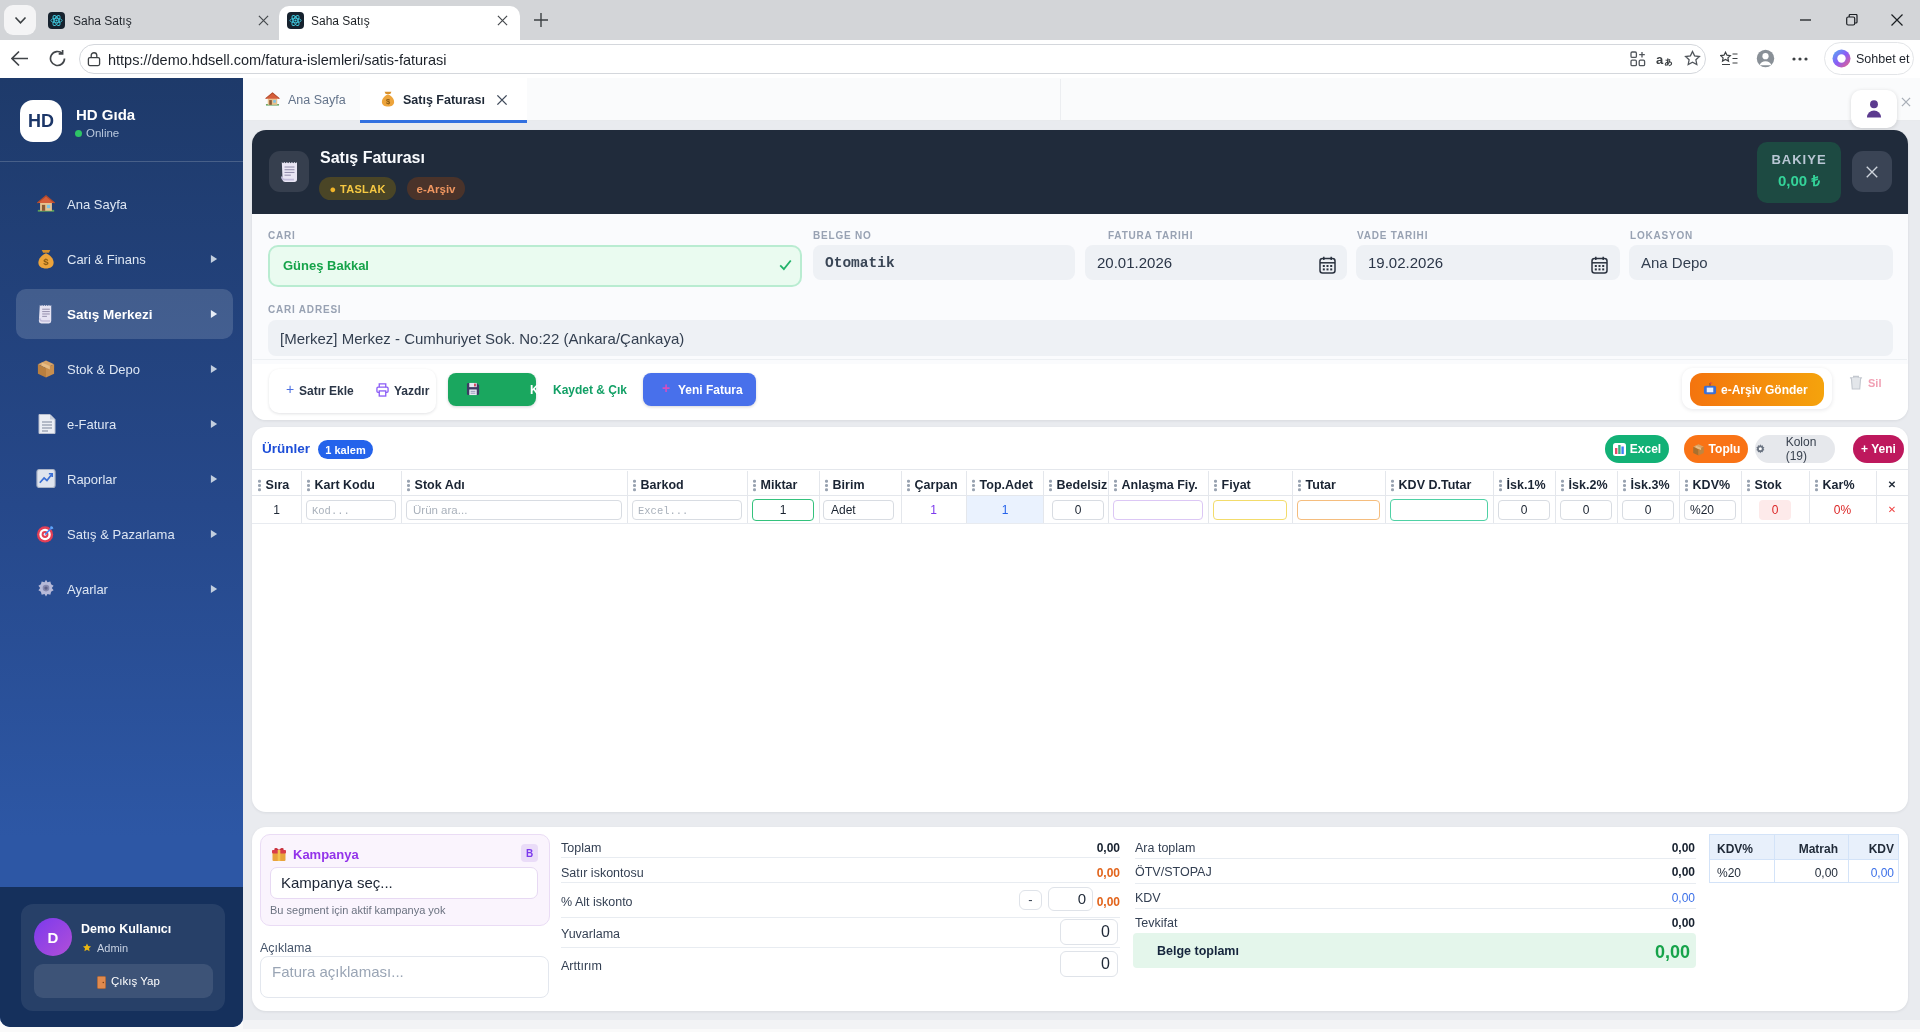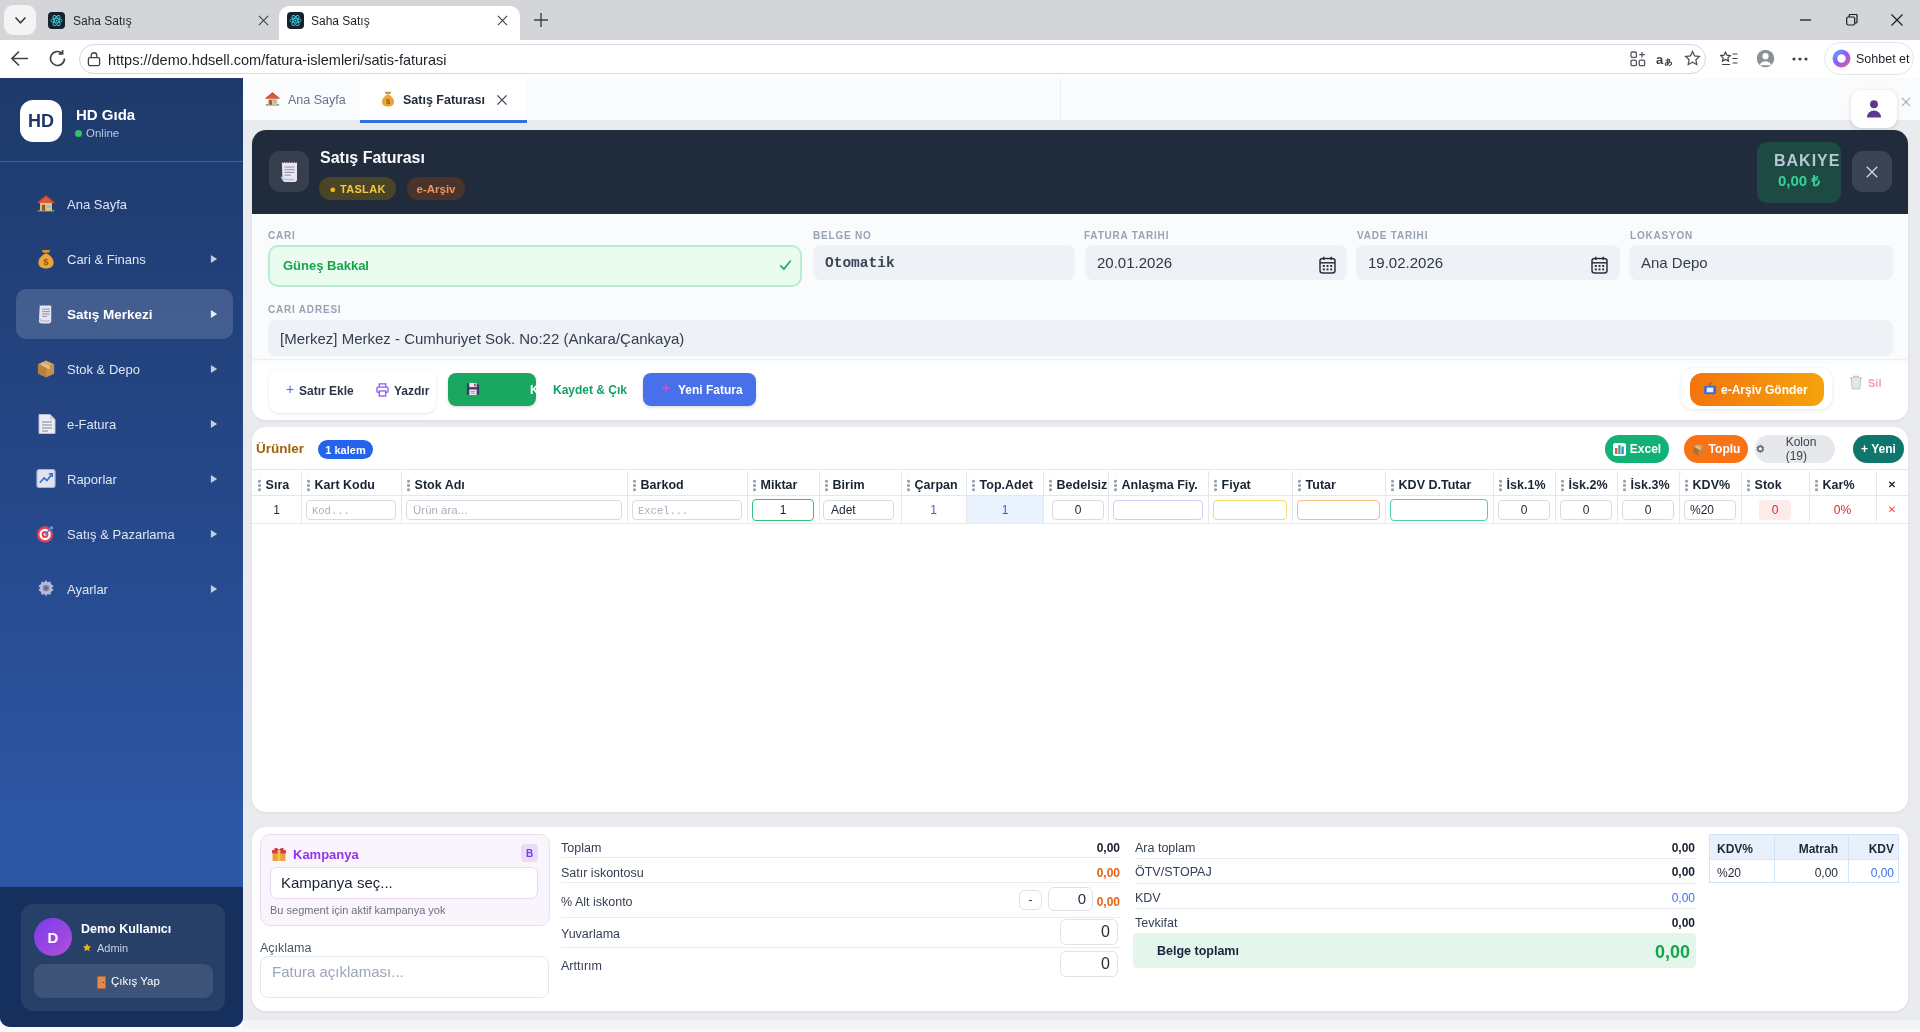--- a/index.html
+++ b/index.html
@@ -265,29 +265,29 @@
   </svg>
 <div class="abs" style="left:320px;top:149px;font-size:16px;font-weight:bold;color:#fafcff;">Satış Faturası</div>
 <div class="abs" style="left:319px;top:177px;width:77px;height:23px;background:#4a4526;border-radius:12px;display:flex;align-items:center;justify-content:center;">
     <span style="color:#f0b429;font-size:11px;margin-right:4px;line-height:0;">●</span>
     <span style="color:#f5c842;font-size:11px;font-weight:bold;letter-spacing:.3px;">TASLAK</span>
   </div>
 <div class="abs" style="left:407px;top:177px;width:58px;height:23px;background:#4a332a;border-radius:12px;display:flex;align-items:center;justify-content:center;">
     <span style="color:#ef9660;font-size:11.5px;font-weight:bold;">e-Arşiv</span>
   </div>
 <div class="abs" style="left:1757px;top:142px;width:84px;height:61px;background:#1d4a42;border-radius:10px;"></div>
-<div class="abs" style="left:1757px;top:152px;width:84px;font-size:16px;font-weight:bold;color:#b9c6d4;letter-spacing:1px;margin-left:17px;">BAKIYE</div>
+<div class="abs" style="left:1757px;top:152px;width:84px;text-align:center;font-size:13px;font-weight:bold;color:#b9c6d4;letter-spacing:1px;">BAKIYE</div>
 <div class="abs" style="left:1757px;top:170px;width:84px;text-align:center;font-size:15px;font-weight:bold;color:#34d399;">0,00 ₺</div>
 <div class="abs" style="left:1852px;top:151px;width:40px;height:41px;background:#3a4455;border-radius:11px;"></div>
 <svg class="abs" style="left:1865px;top:165px;" width="14" height="14" viewBox="0 0 16 16">
     <path d="M2 2 L14 14 M14 2 L2 14" stroke="#cfd5dd" stroke-width="1.6"></path>
   </svg>
 <div class="lbl" style="left:268px;top:230px;">CARI</div>
 <div class="lbl" style="left:813px;top:230px;">BELGE NO</div>
-<div class="lbl" style="left:1044px;top:230px;padding-left:40px;">FATURA TARIHI</div>
+<div class="lbl" style="left:1068px;top:230px;padding-left:40px;">FATURA TARIHI</div>
 <div class="lbl" style="left:1357px;top:230px;">VADE TARIHI</div>
 <div class="lbl" style="left:1630px;top:230px;">LOKASYON</div>
 <div class="abs" style="left:268px;top:245px;width:534px;height:42px;background:#eafbf0;border:2px solid #b9ecd1;border-radius:10px;"></div>
 <div class="abs" style="left:283px;top:258px;font-size:13px;font-weight:bold;color:#16a34a;">Güneş Bakkal</div>
 <svg class="abs" style="left:779px;top:259px;" width="13" height="12" viewBox="0 0 16 14">
     <path d="M1.5 7.5 L6 12 L14.5 1.5" stroke="#22b36b" stroke-width="2.2" fill="none"></path>
   </svg>
 <div class="inp" style="left:813px;top:245px;width:262px;height:35px;font-family:'Liberation Mono',monospace;font-weight:bold;font-size:14.5px;color:#3a4656;">Otomatik</div>
 <div class="inp" style="left:1085px;top:245px;width:262px;height:35px;color:#2b3648;">20.01.2026</div>
 <svg class="abs" style="left:1319px;top:256px;" width="17" height="18" viewBox="0 0 17 18">
@@ -352,21 +352,21 @@
     <path d="M7.5 1.2 l3 1 -3 1z" fill="#d3455b"></path>
   </svg>
 <div class="abs" style="left:1721px;top:383px;font-size:12px;font-weight:bold;color:#fff;">e-Arşiv Gönder</div>
 <svg class="abs" style="left:1849px;top:375px;" width="14" height="15" viewBox="0 0 15 16">
     <path d="M1 3 h13 M5 3 V1.5 h5 V3" stroke="#c3c8cf" stroke-width="1.4" fill="none"></path>
     <path d="M2.5 3 l1 12 h8 l1-12" fill="#e3e6ea" stroke="#c3c8cf" stroke-width="1.2"></path>
   </svg>
 <div class="abs" style="left:1868px;top:377px;font-size:11px;font-weight:bold;color:#f1a0b4;">Sil</div>
 <div class="abs" style="left:252px;top:427px;width:1656px;height:385px;background:#fff;border-radius:14px;box-shadow:0 1px 3px rgba(16,24,40,.07);"></div>
 <div class="abs" style="left:252px;top:469px;width:1656px;height:1px;background:#e4e7ec;"></div>
-<div class="abs" style="left:256px;top:441px;font-size:13.5px;font-weight:bold;color:#a16207;">Ürünler</div>
+<div class="abs" style="left:262px;top:441px;font-size:13.5px;font-weight:bold;color:#1d4ed8;">Ürünler</div>
 <div class="abs" style="left:318px;top:440px;width:55px;height:19px;background:#2463eb;border-radius:10px;color:#fff;font-size:11px;font-weight:bold;display:flex;align-items:center;justify-content:center;">1 kalem</div>
 <div class="abs" style="left:1605px;top:435px;width:64px;height:28px;background:#12b176;border-radius:14px;display:flex;align-items:center;justify-content:center;gap:4px;">
     <svg width="13" height="13" viewBox="0 0 13 13">
       <rect x="0" y="0" width="13" height="13" rx="2.5" fill="#fff"></rect>
       <rect x="2" y="5" width="2.4" height="6" fill="#e84c6b"></rect>
       <rect x="5.2" y="2" width="2.4" height="9" fill="#34b27a"></rect>
       <rect x="8.4" y="3.5" width="2.4" height="7.5" fill="#3b82f6"></rect>
     </svg>
     <span style="color:#fff;font-size:12px;font-weight:bold;">Excel</span>
   </div>
@@ -379,21 +379,21 @@
     </svg>
     <span style="color:#fff;font-size:12px;font-weight:bold;">Toplu</span>
   </div>
 <div class="abs" style="left:1755px;top:435px;width:80px;height:28px;background:#e6e8ec;border-radius:14px;display:flex;align-items:center;justify-content:center;gap:20px;">
     <svg width="12" height="12" viewBox="0 0 24 24">
       <path d="M12 1.5 l1.8 3 3.4-.9 .9 3.4 3 1.8 -2.1 2.7 2.1 2.7 -3 1.8 -.9 3.4 -3.4-.9 -1.8 3 -1.8-3 -3.4 .9 -.9-3.4 -3-1.8 2.1-2.7 -2.1-2.7 3-1.8 .9-3.4 3.4 .9z" fill="#6b7482"></path>
       <circle cx="12" cy="11.5" r="3.4" fill="#fff"></circle>
     </svg>
     <span style="color:#39424f;font-size:12px;">Kolon (19)</span>
   </div>
-<div class="abs" style="left:1853px;top:435px;width:51px;height:28px;background:#0f766e;border-radius:14px;color:#fff;font-size:12px;font-weight:bold;display:flex;align-items:center;justify-content:center;">+ Yeni</div>
+<div class="abs" style="left:1853px;top:435px;width:51px;height:28px;background:#be185d;border-radius:14px;color:#fff;font-size:12px;font-weight:bold;display:flex;align-items:center;justify-content:center;">+ Yeni</div>
 
 <div class="abs" style="left:252px;top:495px;width:1656px;height:1px;background:#e4e7ec;"></div>
 <div class="abs" style="left:252px;top:523px;width:1656px;height:1px;background:#e8ebf0;"></div>
 <div class="abs" style="left:301px;top:471px;width:1px;height:52px;background:#e4e7ec;"></div>
 <div class="abs" style="left:401px;top:471px;width:1px;height:52px;background:#e4e7ec;"></div>
 <div class="abs" style="left:627px;top:471px;width:1px;height:52px;background:#e4e7ec;"></div>
 <div class="abs" style="left:747px;top:471px;width:1px;height:52px;background:#e4e7ec;"></div>
 <div class="abs" style="left:819px;top:471px;width:1px;height:52px;background:#e4e7ec;"></div>
 <div class="abs" style="left:901px;top:471px;width:1px;height:52px;background:#e4e7ec;"></div>
 <div class="abs" style="left:966px;top:471px;width:1px;height:52px;background:#e4e7ec;"></div>

